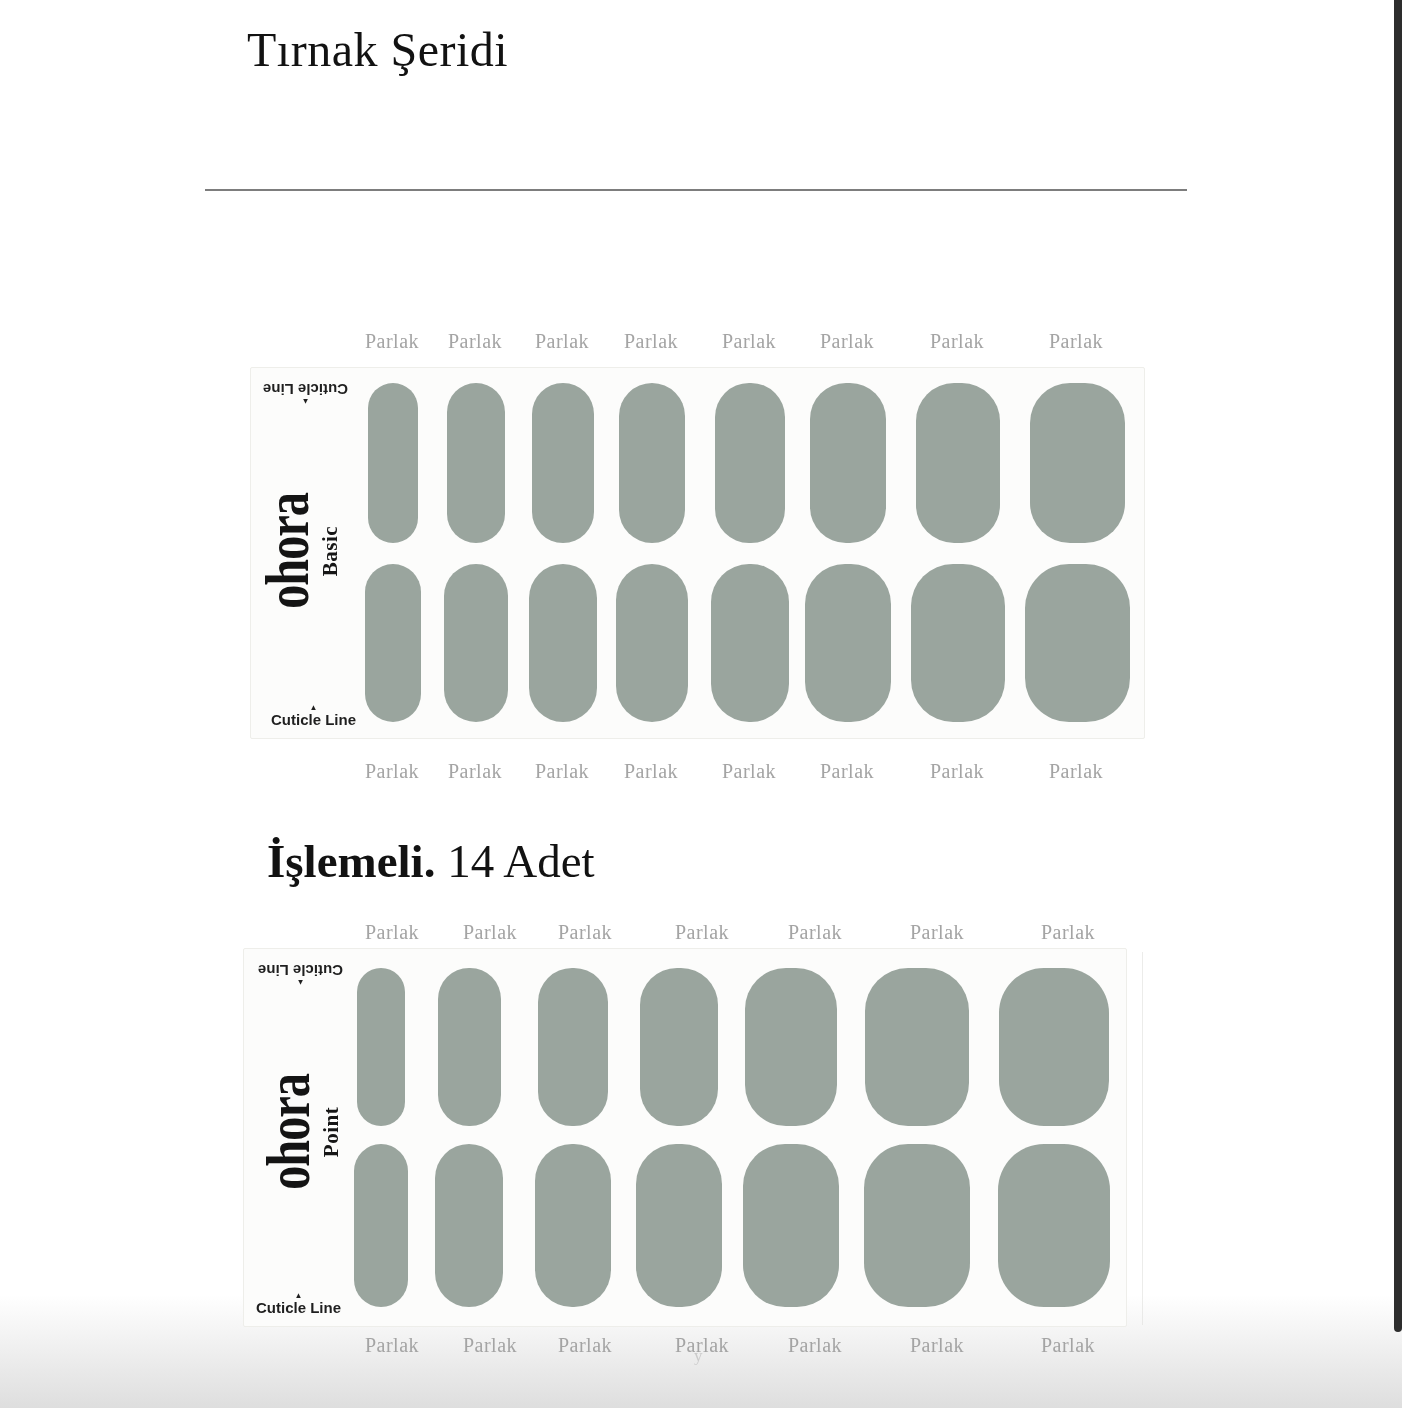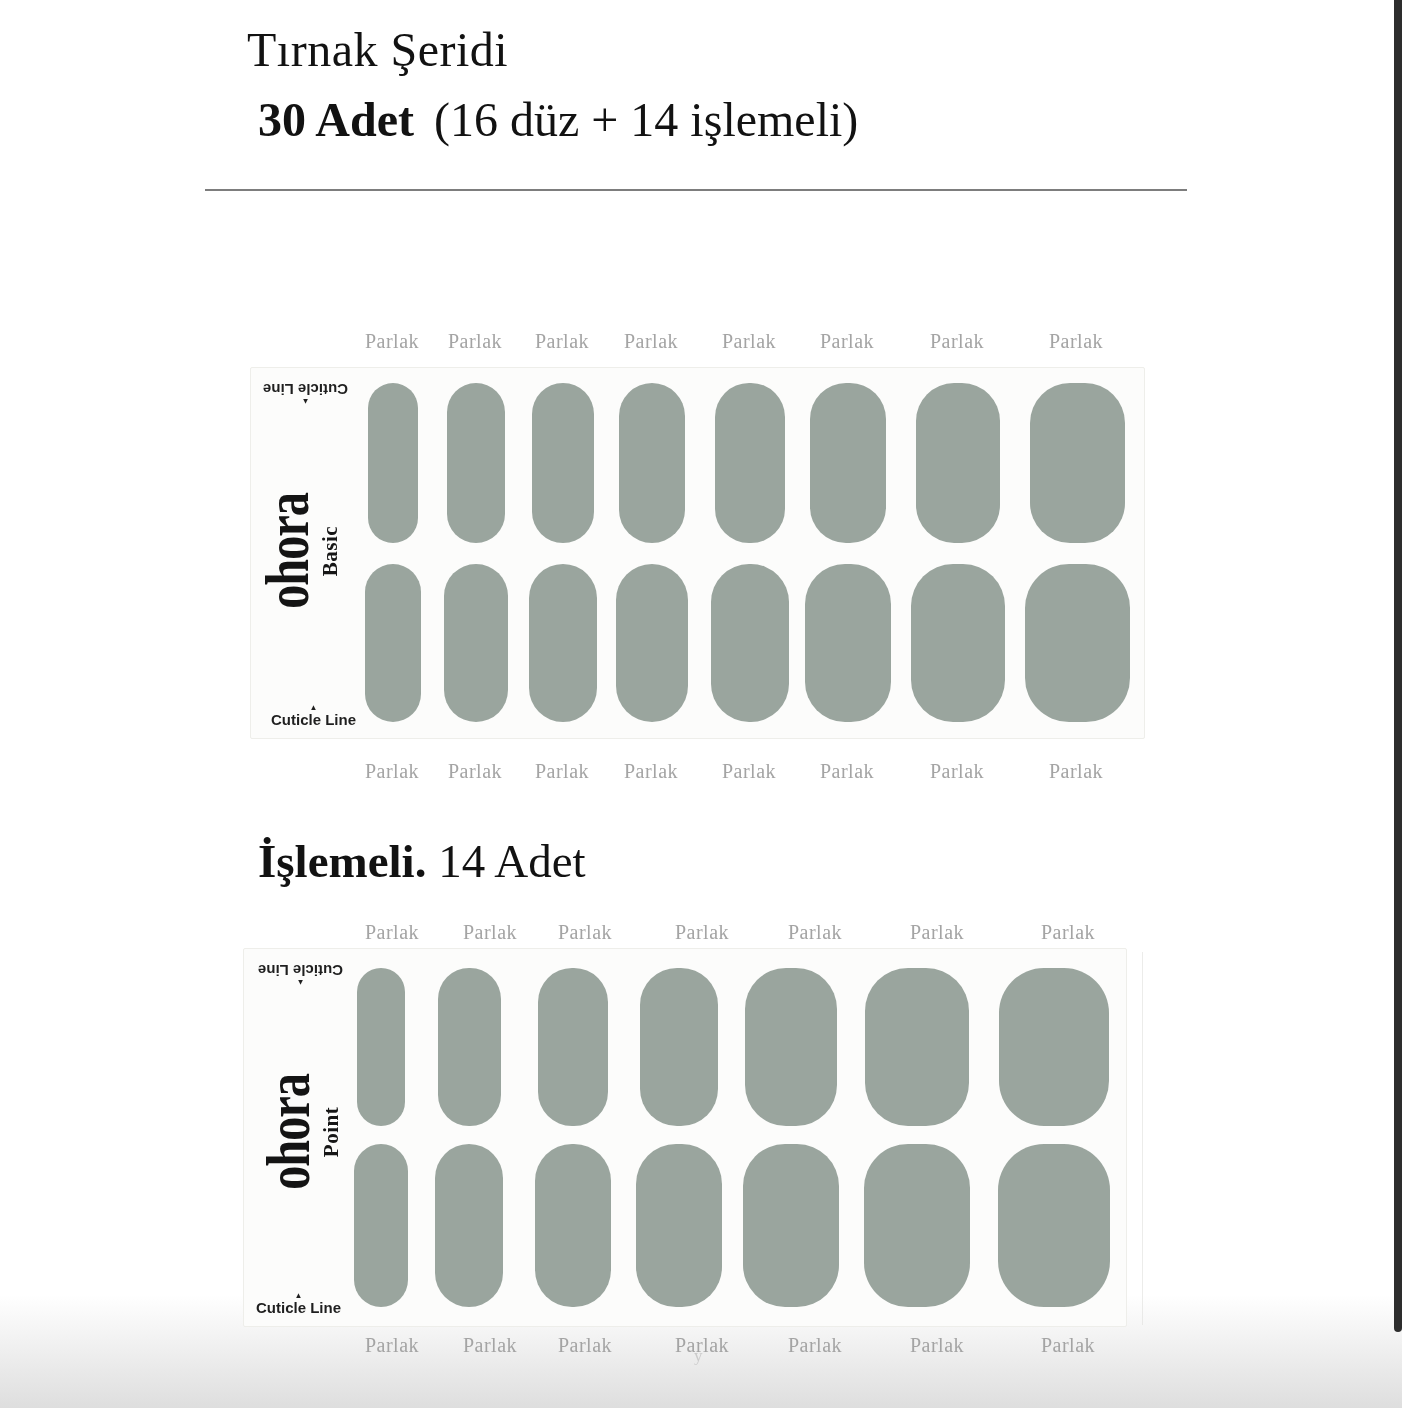--- a/index.html
+++ b/index.html
@@ -10,21 +10,21 @@
   
   .title1{left:247px;top:22px;font-size:48px;letter-spacing:0.5px;white-space:nowrap;}
   .title2{left:258px;top:92px;font-size:48px;white-space:nowrap;}
   .title2 .b{font-weight:700;}
   .title2 .note{margin-left:20px;}
   .divider{left:205px;top:189px;width:982px;height:2px;background:#7d7d7d;}
 
   .heading{font-size:47px;white-space:nowrap;}
   .heading .b{font-weight:700;}
   #heading1{left:260px;top:236px;}
-  #heading2{left:258px;top:834px;}
+  #heading2{left:267px;top:834px;}
 
   
   .labels{height:26px;font-size:20px;color:#a4a4a4;letter-spacing:0.5px;}
   .labels span{position:absolute;transform:translateX(-50%);white-space:nowrap;}
   #l1t{left:250px;top:330px;width:893px;}
   #l1b{left:250px;top:760px;width:893px;}
   #l2t{left:243px;top:921px;width:882px;}
   #l2b{left:243px;top:1334px;width:882px;}
   .s1c1{left:142px}.s1c2{left:225px}.s1c3{left:312px}.s1c4{left:401px}
   .s1c5{left:499px}.s1c6{left:597px}.s1c7{left:707px}.s1c8{left:826px}
@@ -102,23 +102,20 @@
   .labels, .sheet{z-index:2;}
   .scrollbar{right:0;top:0;width:8px;height:1332px;background:#2d2d2d;
              border-radius:0 0 4px 4px;z-index:3;}
 </style>
 </head>
 <body>
 
 <div class="canvas">
 
   <div class="abs title1">Tırnak Şeridi</div>
-  <div class="abs title2">
-    <span class="b">30 Adet</span><span class="note">(16 düz + 14 işlemeli)</span>
-  </div>
   <div class="abs divider"></div>
 
 
   <div class="abs labels" id="l1t">
     <span class="s1c1">Parlak</span>
     <span class="s1c2">Parlak</span>
     <span class="s1c3">Parlak</span>
     <span class="s1c4">Parlak</span>
     <span class="s1c5">Parlak</span>
     <span class="s1c6">Parlak</span>

